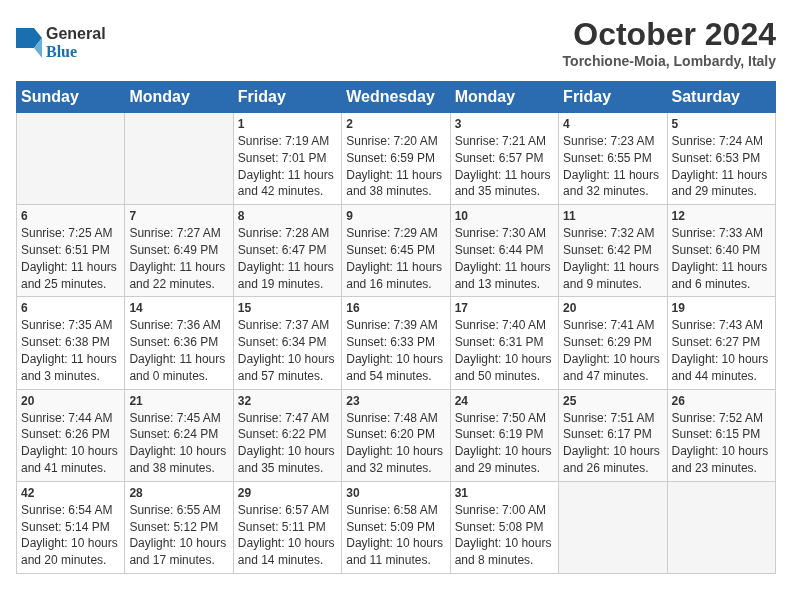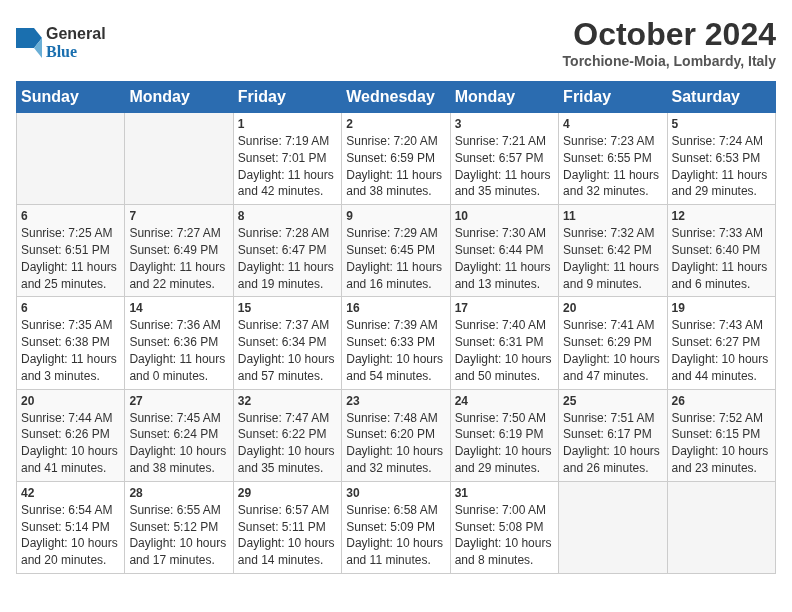--- a/index.html
+++ b/index.html
@@ -192,21 +192,21 @@
           <div class="cell-day">19</div>
           <div class="cell-info">Sunrise: 7:43 AM<br>Sunset: 6:27 PM<br>Daylight: 10 hours and 44 minutes.</div>
         </td>
       </tr>
       <tr>
         <td>
           <div class="cell-day">20</div>
           <div class="cell-info">Sunrise: 7:44 AM<br>Sunset: 6:26 PM<br>Daylight: 10 hours and 41 minutes.</div>
         </td>
         <td>
-          <div class="cell-day">27</div>
+          <div class="cell-day">21</div>
           <div class="cell-info">Sunrise: 7:45 AM<br>Sunset: 6:24 PM<br>Daylight: 10 hours and 38 minutes.</div>
         </td>
         <td>
           <div class="cell-day">32</div>
           <div class="cell-info">Sunrise: 7:47 AM<br>Sunset: 6:22 PM<br>Daylight: 10 hours and 35 minutes.</div>
         </td>
         <td>
           <div class="cell-day">23</div>
           <div class="cell-info">Sunrise: 7:48 AM<br>Sunset: 6:20 PM<br>Daylight: 10 hours and 32 minutes.</div>
         </td>

